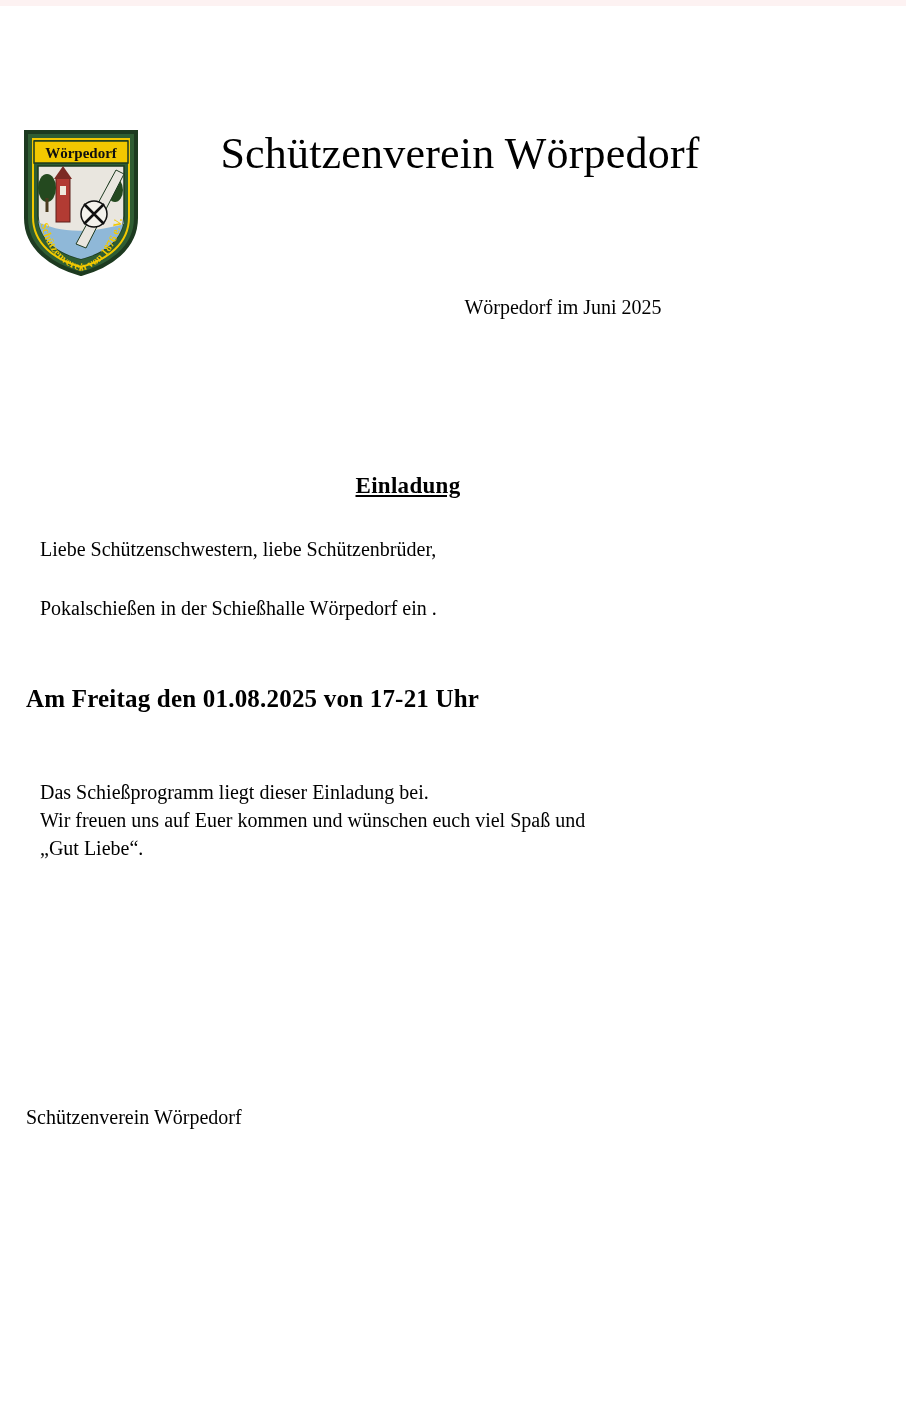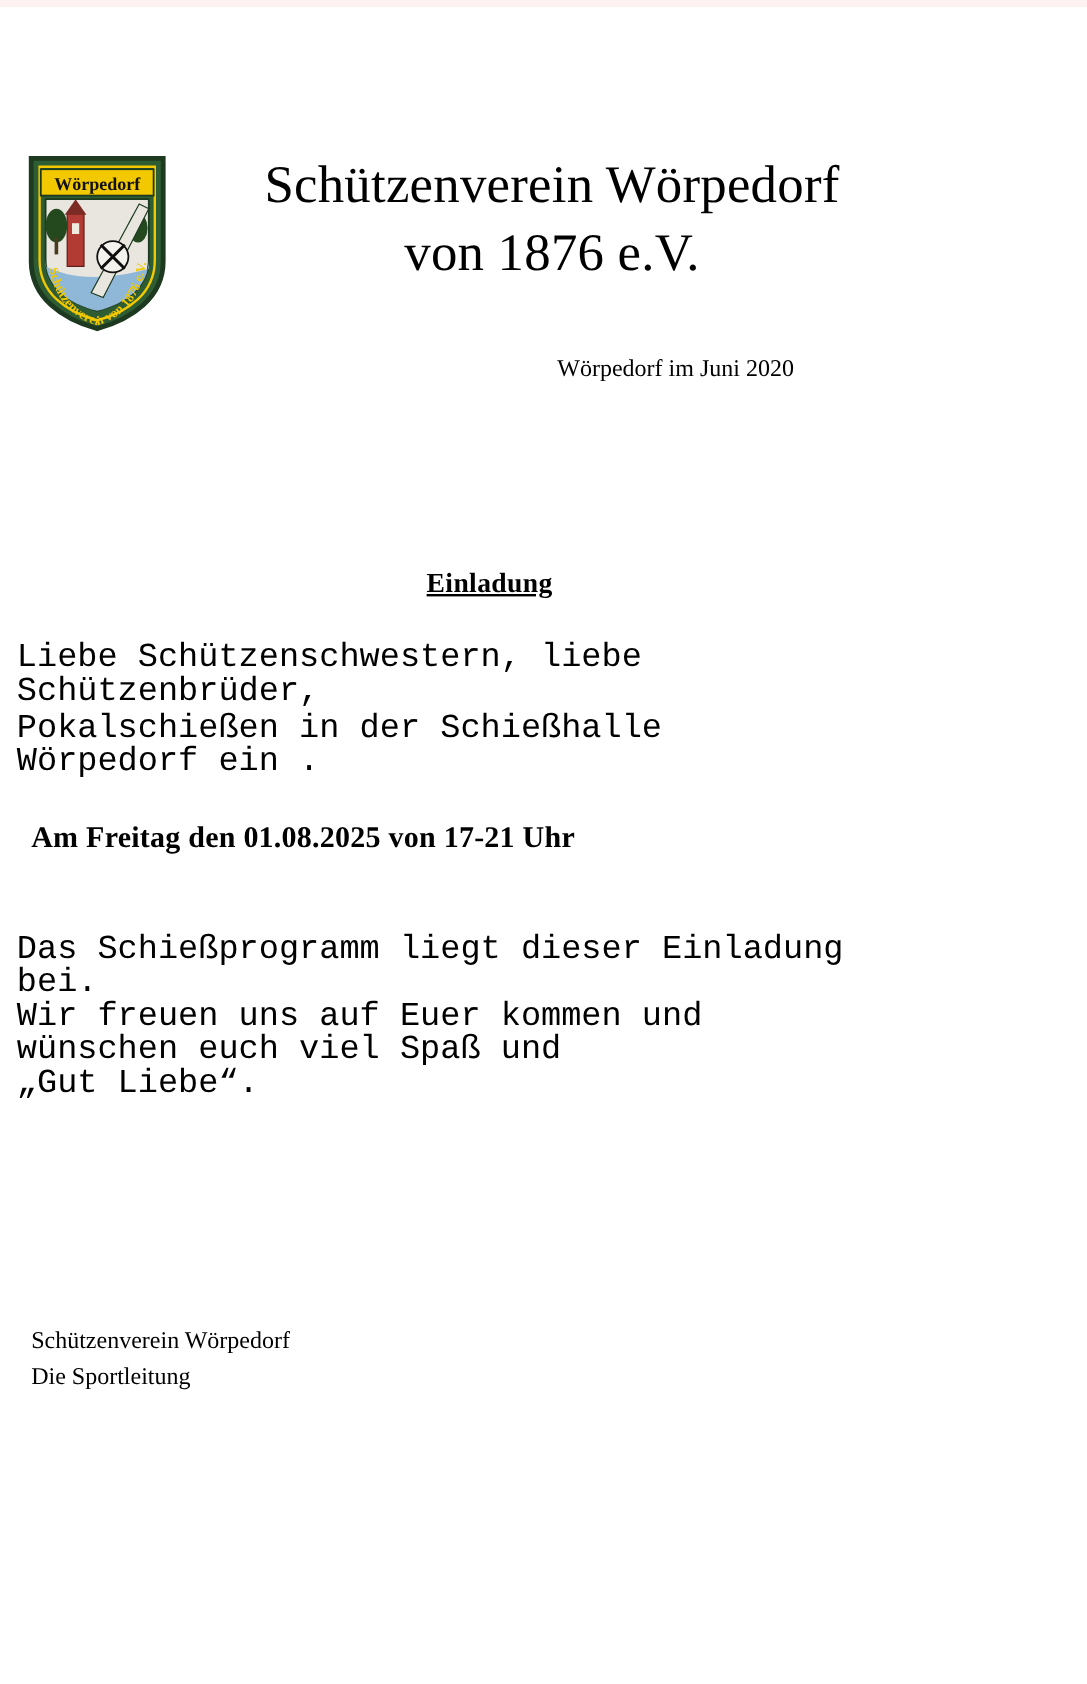--- a/index.html
+++ b/index.html
@@ -89,25 +89,24 @@
     text-align: center;
     font-size: 23px;
     font-weight: bold;
     text-decoration: underline;
     letter-spacing: 0.3px;
     padding-left: 28px;
   }
 
   .para {
     position: absolute;
-    left: 14px;
+    left: 40px;
     width: 700px;
-    font-size: 28px;
+    font-size: 20px;
     line-height: 28px;
-    font-family: Liberation Mono, monospace;
   }
   .p-greeting { top: 535px; }
   .p-invite   { top: 594px; }
   .p-program  { top: 778px; }
 
   .date-line {
     position: absolute;
     left: 26px;
     top: 683px;
     width: 700px;
@@ -165,26 +164,25 @@
 
           <path id="arcpath" d="M20 92 C24 124 42 140 61 145 C80 140 98 124 102 92" fill="none" stroke="none"></path>
           <text font-family="Liberation Serif, serif" font-size="11" font-weight="bold" fill="#f2c800">
             <textPath href="#arcpath" startOffset="4%">Schützenverein von 1876 e.V.</textPath>
           </text>
         </svg>
       </div>
 
       <div class="club-title">
         <div>Schützenverein Wörpedorf</div>
-        <div>von 1876 e.V.</div>
       </div>
     </div>
 
     <div class="place-date">
-      <span class="inner">Wörpedorf im Juni 2020</span>
+      <span class="inner">Wörpedorf im Juni 2025</span>
     </div>
 
     <div class="heading-einladung">Einladung</div>
 
     <div class="para p-greeting">
       <span>Liebe Schützenschwestern, liebe Schützenbrüder,</span>
     </div>
 
     <div class="para p-invite">
       <div>Pokalschießen in der Schießhalle Wörpedorf ein .</div>
@@ -193,17 +191,16 @@
     <div class="date-line">Am Freitag den 01.08.2025 von 17-21 Uhr</div>
 
     <div class="para p-program">
       <div>Das Schießprogramm liegt dieser Einladung bei.</div>
       <div>Wir freuen uns auf Euer kommen und wünschen euch viel Spaß und</div>
       <div>„Gut Liebe“.</div>
     </div>
 
     <div class="signature">
       <div>Schützenverein Wörpedorf</div>
-      <div>Die Sportleitung</div>
     </div>
 
   </div>
 </div>
 
 </body></html>

